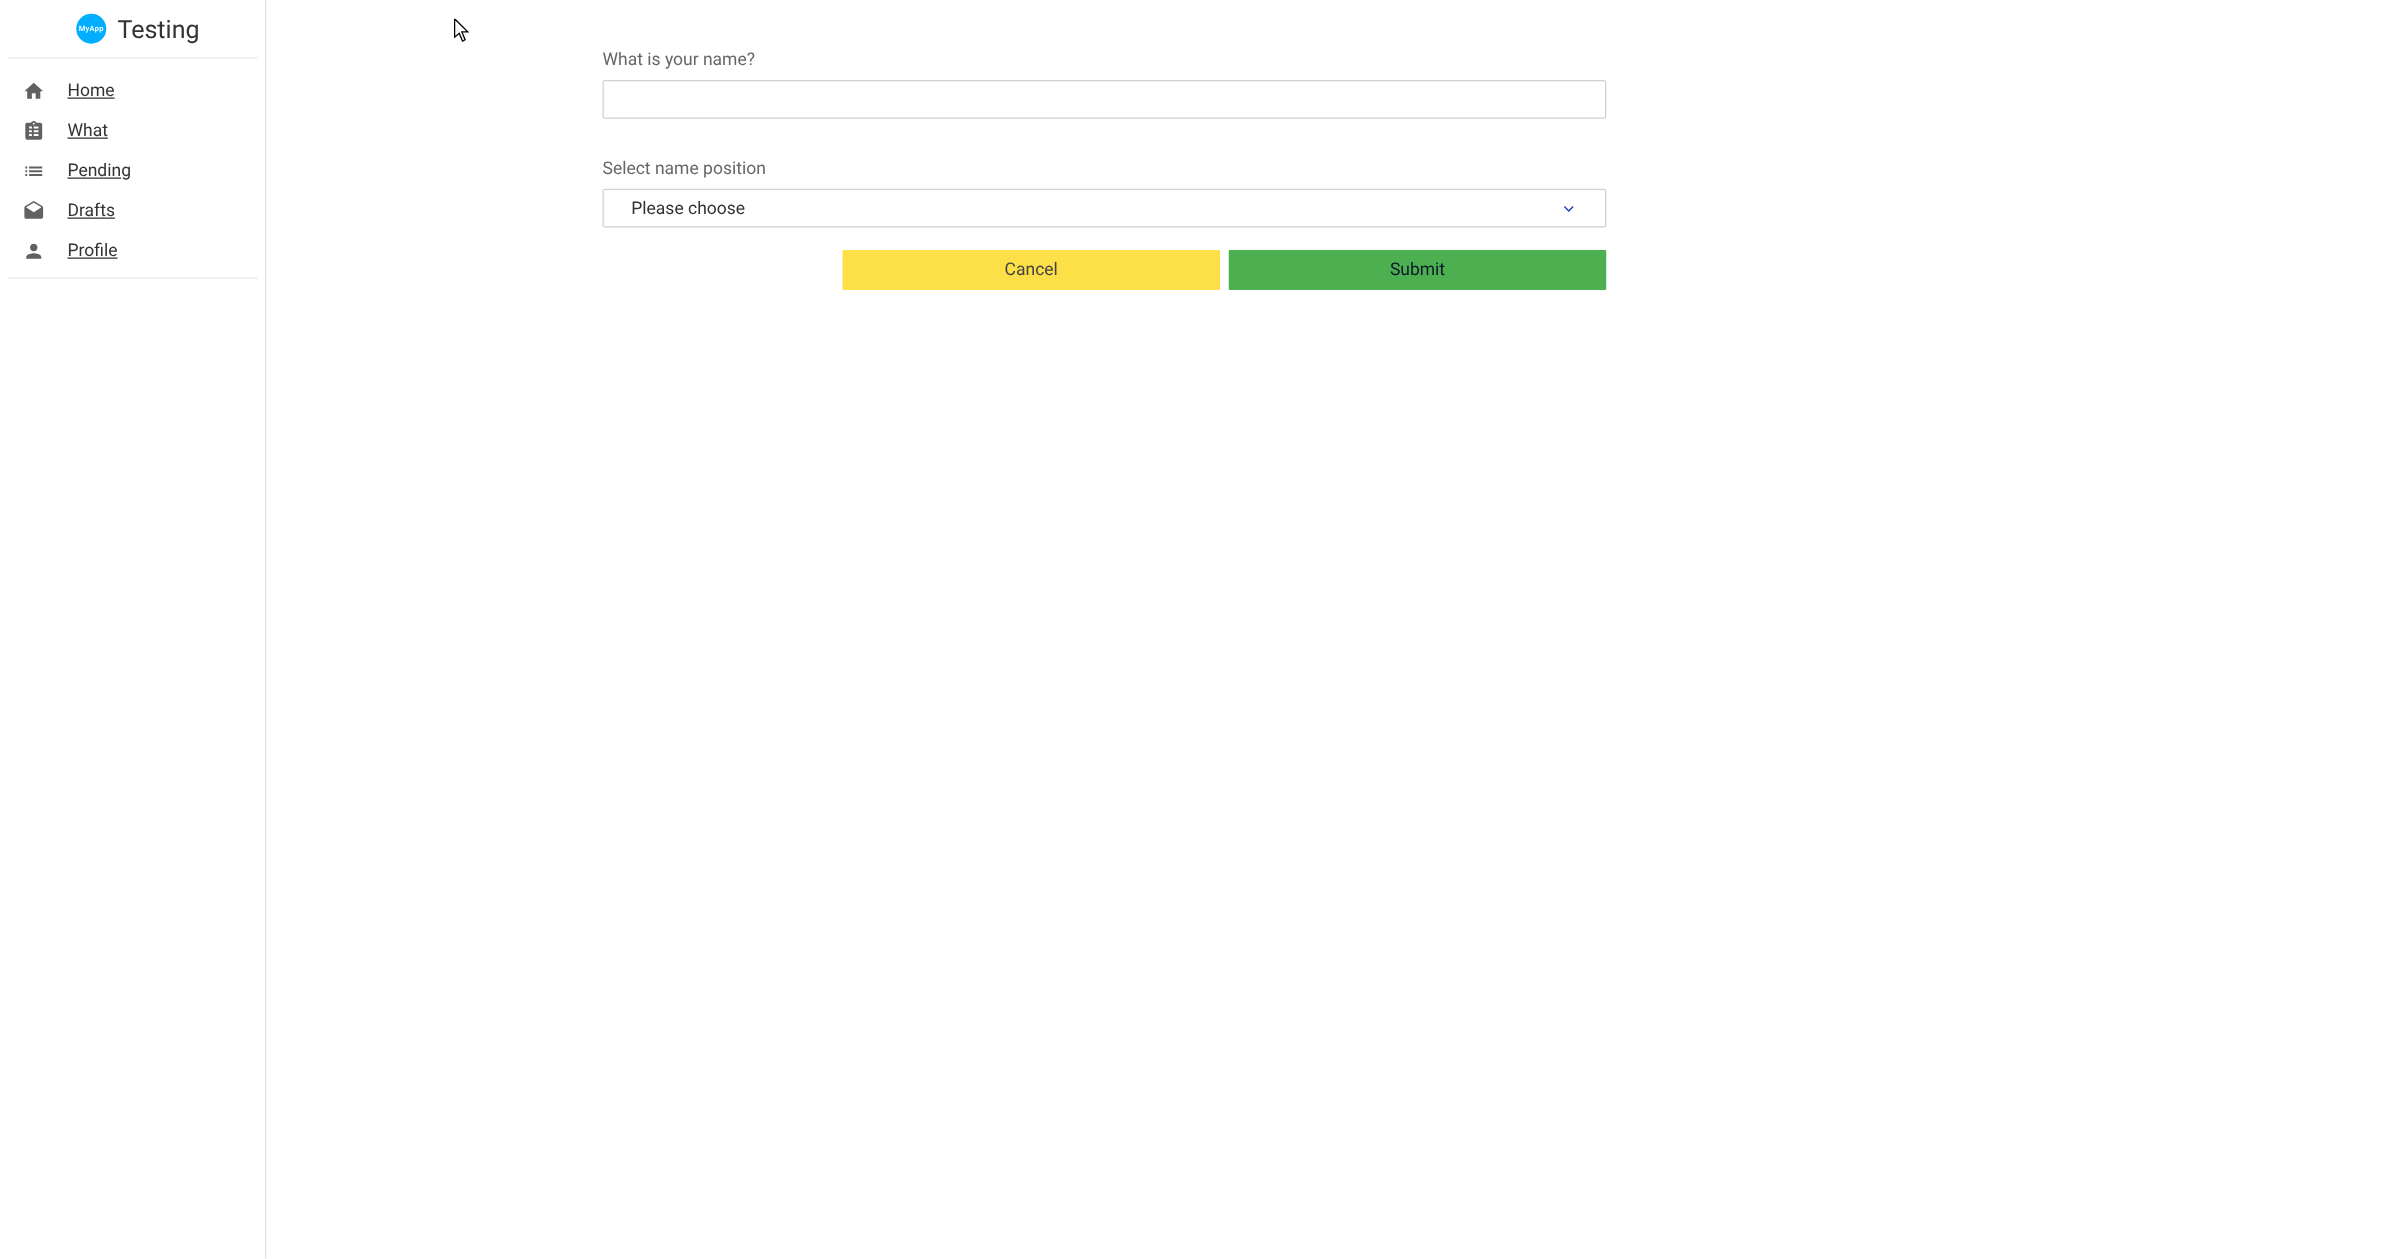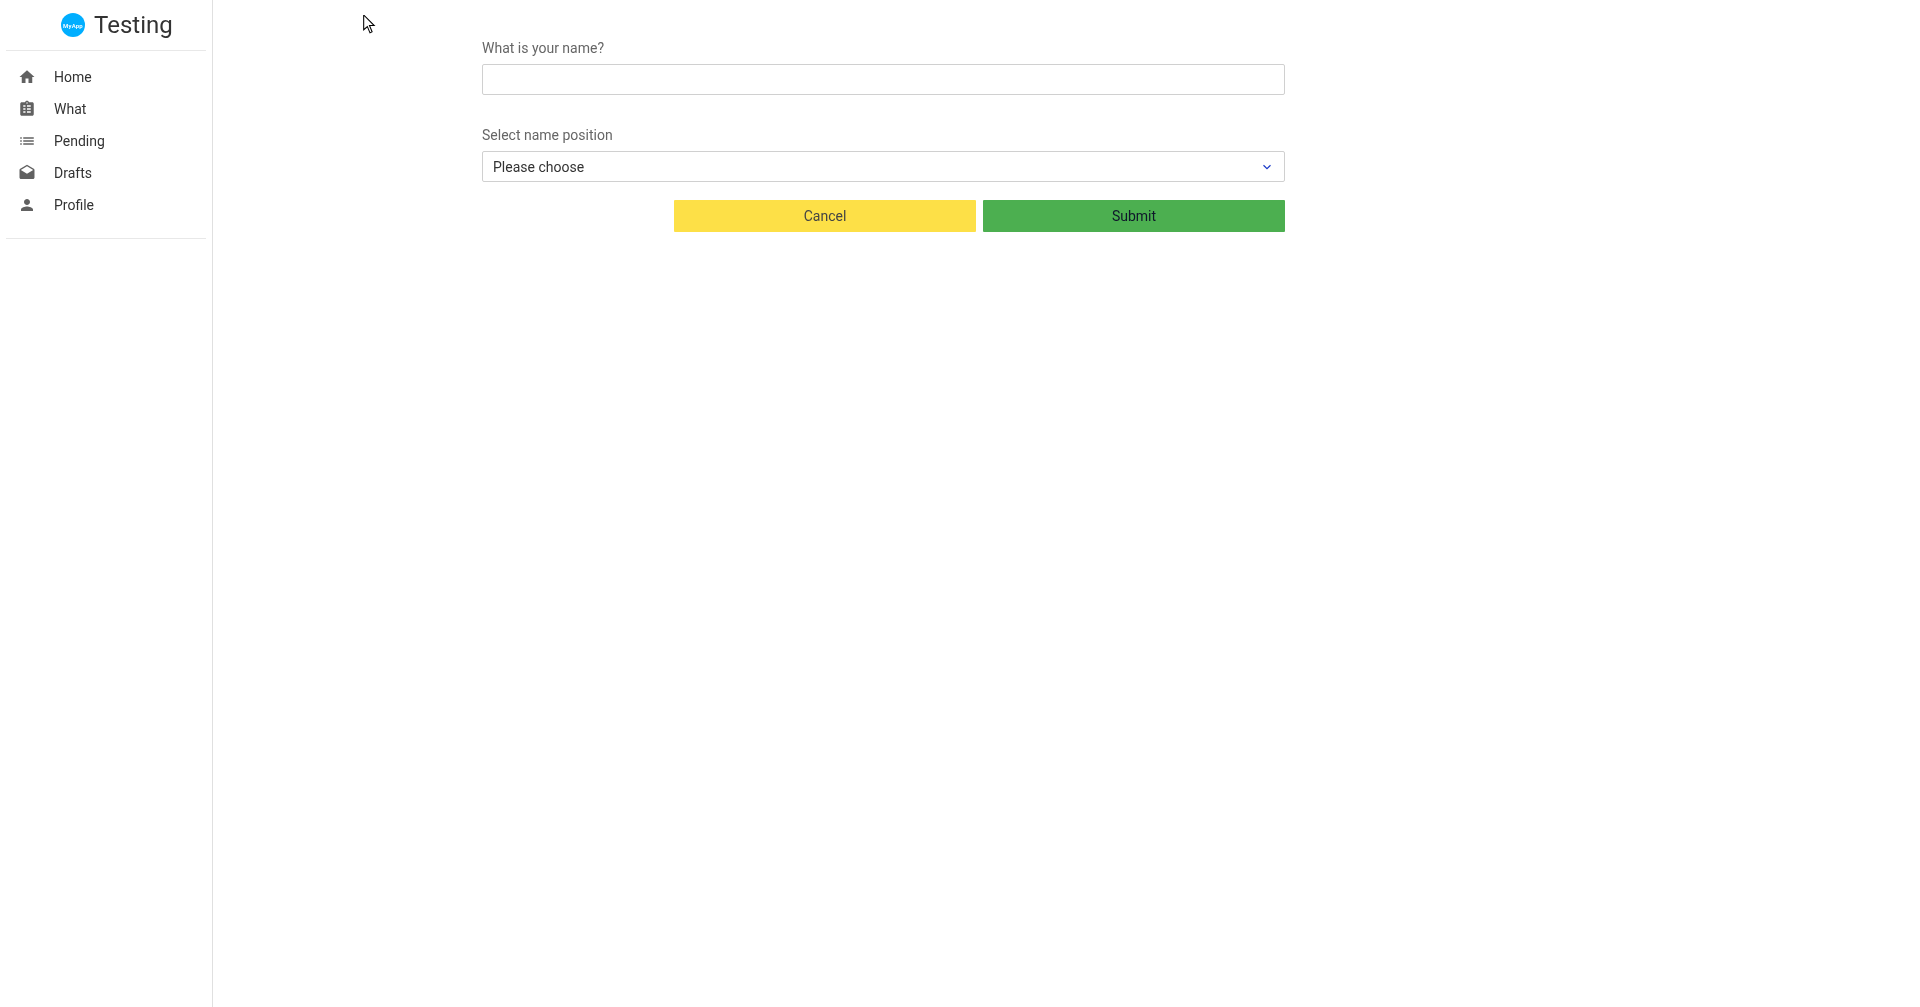--- a/index.html
+++ b/index.html
@@ -37,32 +37,33 @@
       background: #00aeff;
       display: flex;
       align-items: center;
       justify-content: center;
       color: #fff;
       font-size: 6px;
       font-weight: 600;
       letter-spacing: 0.2px;
     }
     .brand-title {
-      font-size: 24px;
+      font-size: 20px;
       font-weight: 400;
       color: #333;
     }
     .nav-list {
       list-style: none;
       padding: 10px 6px 0;
     }
     .nav-list-wrap {
       border-bottom: 1px solid #e8e8e8;
-      padding-bottom: 17px;
+      padding-bottom: 5px;
       margin: 0 0;
+      text-decoration: underline;
     }
     .nav-item {
       display: flex;
       align-items: center;
       gap: 18px;
       padding: 7px 6px 7px 12px;
       font-size: 14px;
       color: #333;
       cursor: pointer;
     }
@@ -111,21 +112,21 @@
     }
     .select-wrap {
       position: relative;
       width: 100%;
     }
     .select-field {
       width: 100%;
       height: 31px;
       border: 1px solid #d0d0d0;
       border-radius: 2px;
-      padding: 6px 10px;
+      padding: 6px 22px;
       font-size: 14px;
       font-family: inherit;
       background: #fff;
       display: flex;
       align-items: center;
       justify-content: space-between;
       cursor: pointer;
       color: #333;
     }
     .select-caret {

